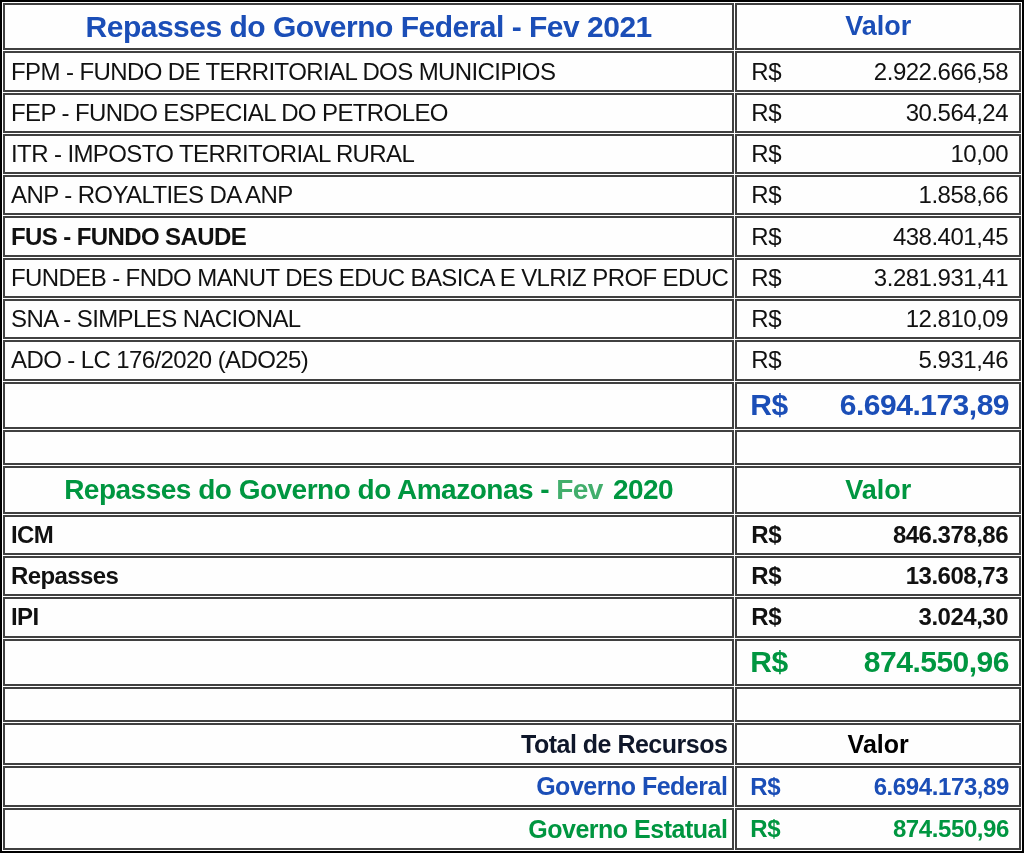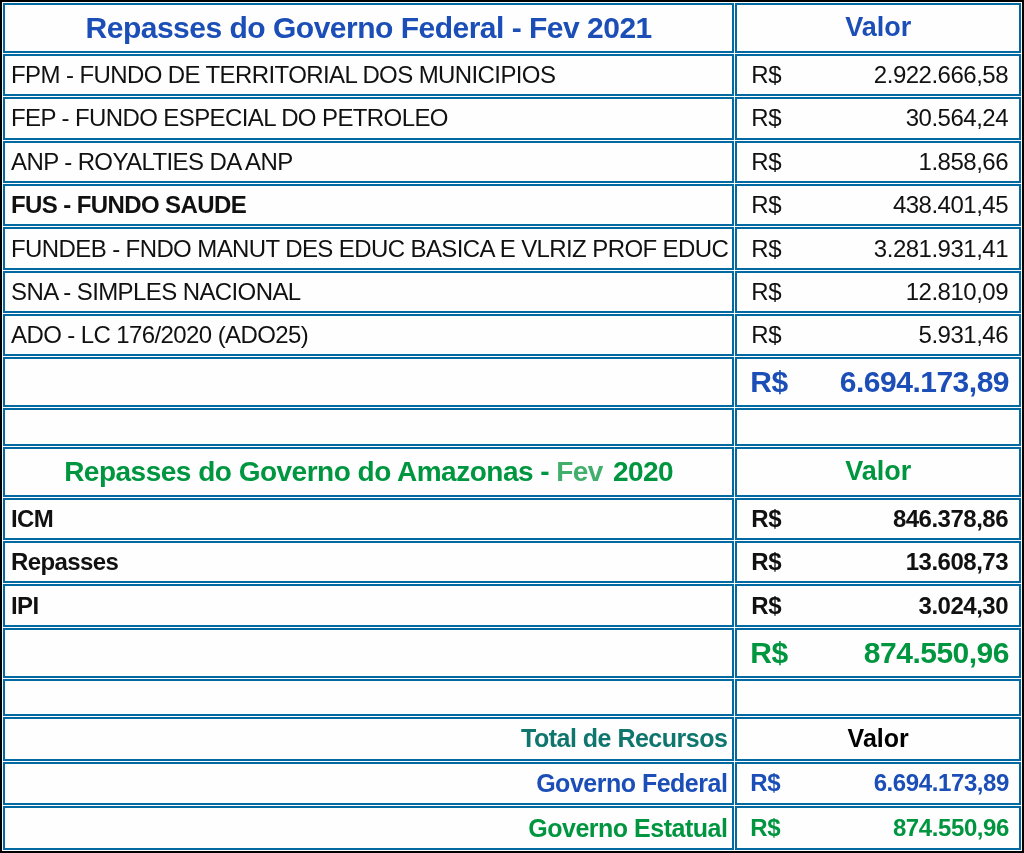--- a/index.html
+++ b/index.html
@@ -3,21 +3,21 @@
 <meta charset="utf-8">
 <style>
   html,body{margin:0;padding:0;background:#fff;}
   body{font-family:"Liberation Sans","DejaVu Sans",sans-serif;}
   table.sheet{
     width:1024px;height:853px;table-layout:fixed;
     border-collapse:separate;border-spacing:1px;
     background:#fff;border:2px solid #000;
     box-sizing:border-box;
   }
-  td{border:2px solid #0369a1;background:#fefefe;vertical-align:middle;
+  td{border:2px solid #404040;background:#fefefe;vertical-align:middle;
      overflow:hidden;white-space:nowrap;box-sizing:border-box;}
   col.c-label{width:722px;}
   col.c-value{width:282px;}
 
   
   tr.title td{height:40px;}
   tr.data td{height:31px;}
   tr.total td{height:40px;}
   tr.empty td{height:30px;}
   tr.sumhead td{height:32px;}
@@ -31,21 +31,21 @@
   .valor-hdr{font-weight:700;font-size:27px;}
   .lbl{padding-left:6px;font-size:24px;letter-spacing:-0.6px;color:#111;}
   .bold{font-weight:700;}
   .vflex{display:flex;justify-content:space-between;align-items:center;
          padding:0 10px 0 13px;font-size:24px;letter-spacing:-0.5px;color:#111;}
   .vflex-total{display:flex;justify-content:space-between;align-items:center;
          padding:0 9px 0 12px;font-size:30px;font-weight:700;letter-spacing:-0.5px;}
   .vflex-sum{display:flex;justify-content:space-between;align-items:center;
          padding:0 9px 0 12px;font-size:24px;font-weight:700;letter-spacing:-0.4px;}
   .sumlabel{text-align:right;padding-right:5px;font-weight:700;font-size:25px;
-            letter-spacing:-0.5px;color:#0f766e;}
+            letter-spacing:-0.5px;color:#0f172a;}
   .blue{color:#1B4EB7;}
   .green{color:#009640;}
   .green-light{color:#42AE6C;}
   .red{color:#F81E1E;}
   .t-fev{margin:0 10px 0 7px;}
   .grand .vflex-sum{font-size:30px;letter-spacing:-0.5px;}
 </style>
 </head>
 <body>
 
@@ -73,20 +73,29 @@
   <tr class="data">
     <td class="lbl">FEP - FUNDO ESPECIAL DO PETROLEO</td>
     <td>
           <div class="vflex">
       <span>R$</span>
       <span>30.564,24</span>
     </div>
         </td>
   </tr>
   <tr class="data">
+    <td class="lbl">ITR - IMPOSTO TERRITORIAL RURAL</td>
+    <td>
+          <div class="vflex">
+      <span>R$</span>
+      <span>10,00</span>
+    </div>
+        </td>
+  </tr>
+  <tr class="data">
     <td class="lbl">ANP - ROYALTIES DA ANP</td>
     <td>
           <div class="vflex">
       <span>R$</span>
       <span>1.858,66</span>
     </div>
         </td>
   </tr>
   <tr class="data">
     <td class="lbl bold">FUS - FUNDO SAUDE</td>

